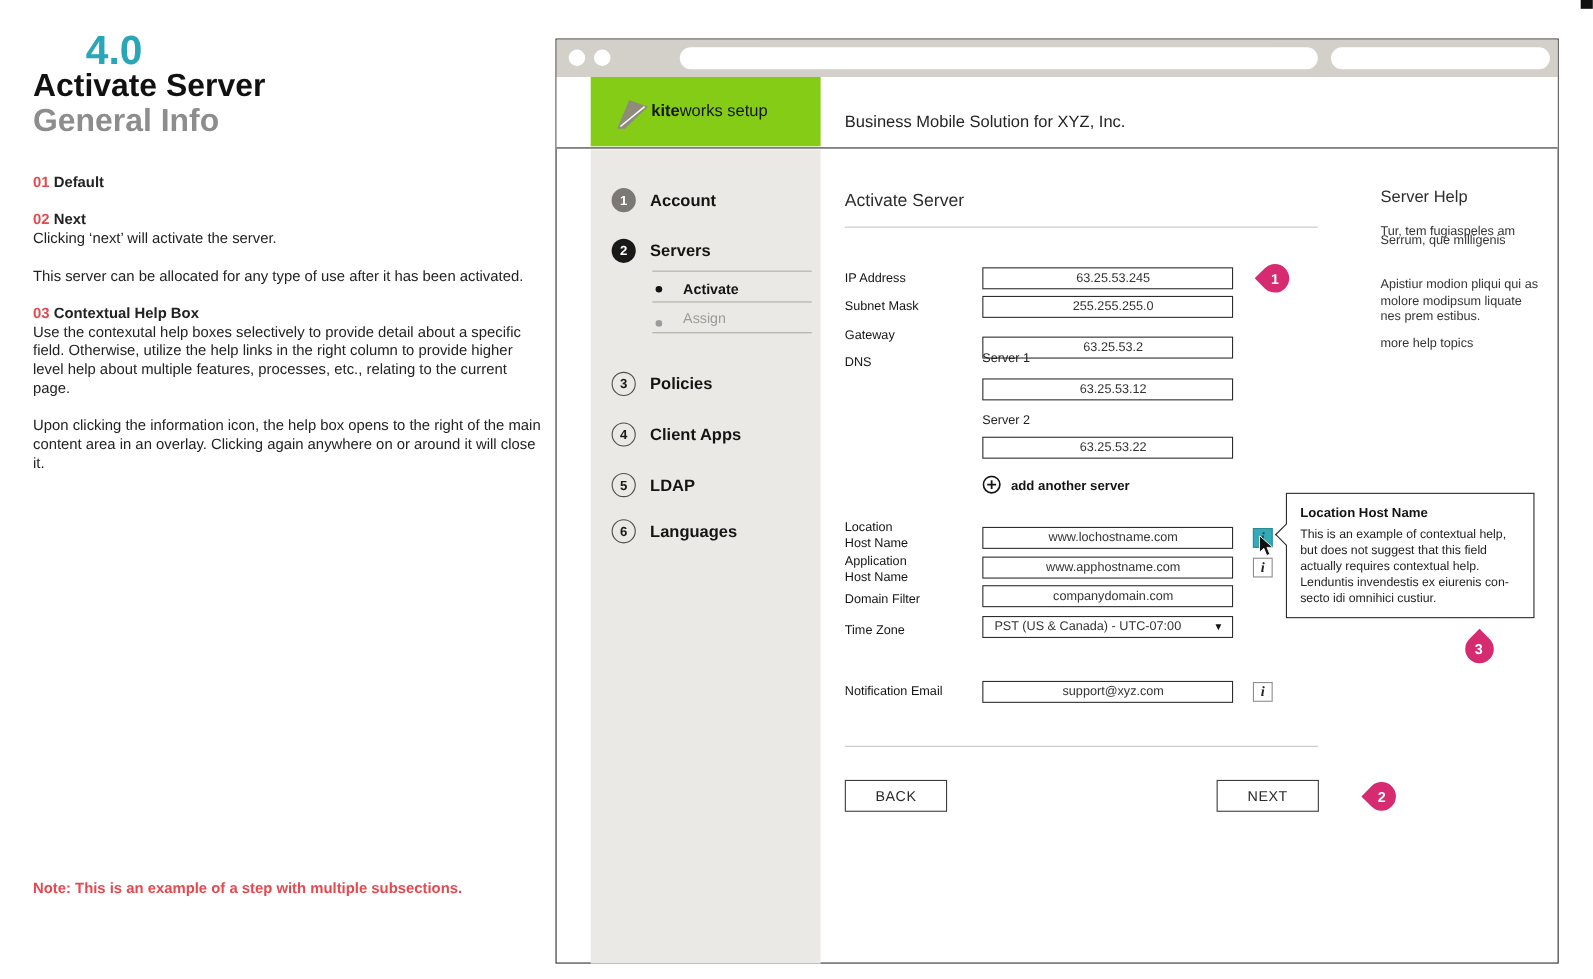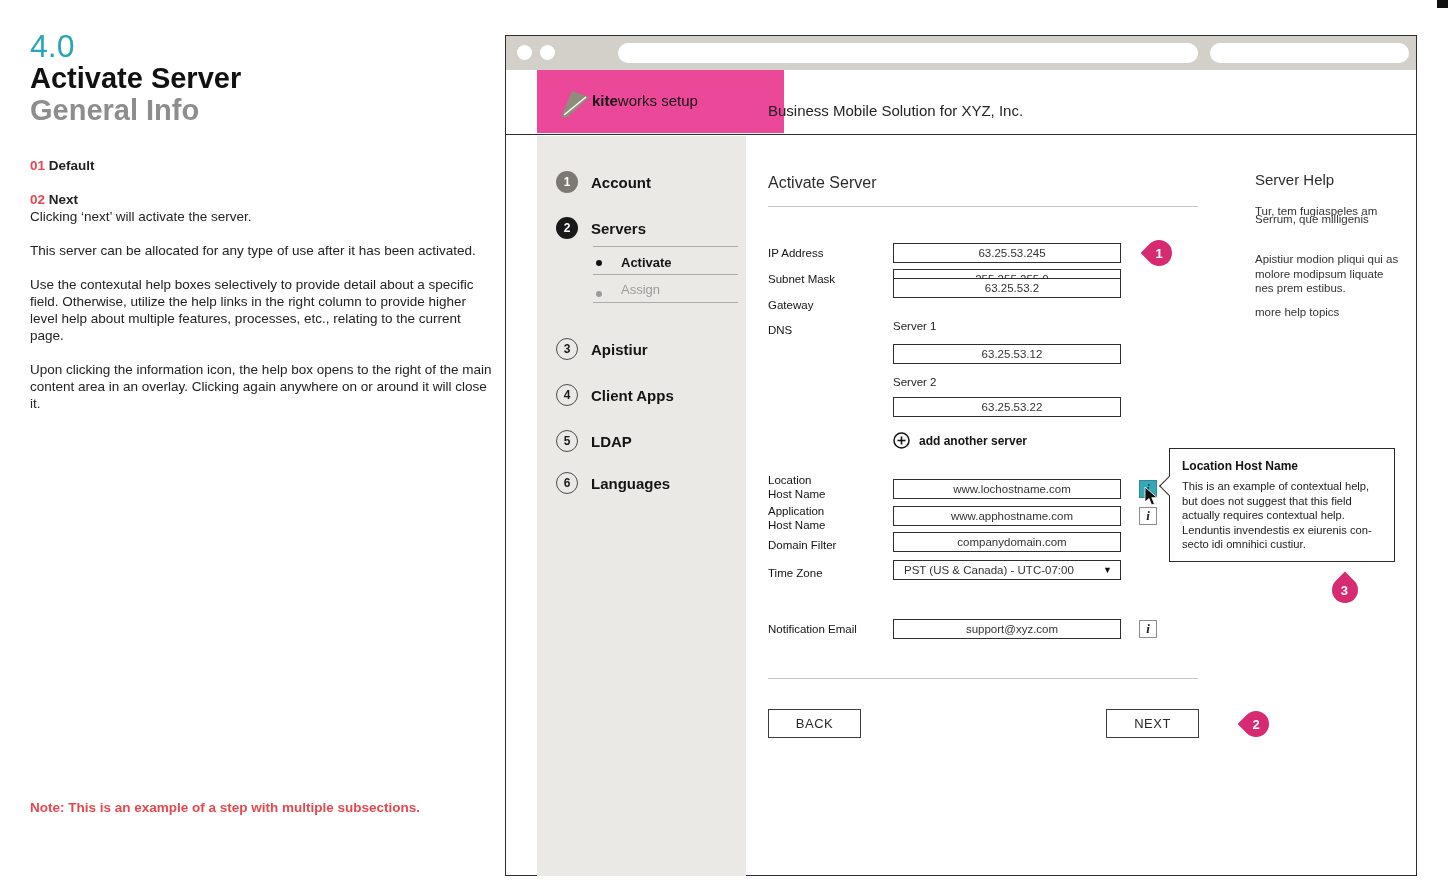--- a/index.html
+++ b/index.html
@@ -2,41 +2,41 @@
 <html><head>
 <meta charset="utf-8">
 <style>
   * { box-sizing: border-box; margin: 0; padding: 0; }
   html,body { width:1448px; height:890px; background:#fff; overflow:hidden;
     font-family:"Liberation Sans","DejaVu Sans",sans-serif; }
   .abs { position:absolute; }
 
   
   #ann { left:30px; top:30px; width:462px; position:absolute; color:#1c1c1c; }
-  .ann-num   { font-size:32px; font-weight:normal; color:#29A6B7; line-height:32px; }
+  .ann-num   { font-size:37px; font-weight:bold; color:#29A6B7; line-height:32px;margin-left:48px; }
   .ann-title { font-size:29px; font-weight:bold; color:#111; line-height:32px; }
   .ann-sub   { font-size:29px; font-weight:bold; color:#8d8d8d; line-height:32px; }
   .notes { margin-top:31px; font-size:13.5px; line-height:17px; color:#222; }
   .notes p { margin:0; }
   .notes .gap { height:17px; }
   .nnum { color:#E5484F; font-weight:bold; }
   .nhead { font-weight:bold; }
   .footnote { position:absolute; left:0; top:770px; width:460px;
     color:#E5484F; font-weight:bold; font-size:13.5px; }
 
   
   #browser { left:505px; top:35px; width:912px; height:841px; position:absolute;
     border:1.5px solid #2e2e2e; background:#fff; }
   #chrome { left:0; top:0; width:100%; height:34px; background:#d3d0ca; }
   .dot { width:15px; height:15px; border-radius:50%; background:#fff; top:9px; }
   .bar { height:20px; top:7px; background:#fff; border-radius:10px; }
 
   #bheader { left:0; top:34px; width:100%; height:64.5px; background:#fff;
     border-bottom:1.5px solid #2e2e2e; }
-  #logoBlock { left:31px; top:0; width:247px; height:63px; background:#ec4899; }
+  #logoBlock { left:31px; top:0; width:209px; height:63px; background:#84cc16; }
   .logo-text { left:55px; top:22px; font-size:15px; color:#161616; position:absolute; white-space:nowrap; }
   .logo-text b { font-weight:bold; }
   #bTitle { left:262px; top:32px; font-size:15px; color:#242424; }
 
   
   #sidebar { left:31px; top:100px; width:209px; height:740px; background:#ebe9e5; }
   .step { position:absolute; left:50px; height:22px; display:flex; align-items:center; }
   .snum { width:22px; height:22px; border-radius:50%; font-size:12px; font-weight:bold;
     display:flex; align-items:center; justify-content:center; flex:0 0 22px; }
   .snum.done    { background:#7c7974; color:#fff; }
@@ -105,20 +105,21 @@
   <div class="ann-sub">General Info</div>
 
   <div class="notes">
     <p><span class="nnum">01</span> <span class="nhead">Default</span></p>
     <div class="gap"></div>
     <p><span class="nnum">02</span> <span class="nhead">Next</span></p>
     <p>Clicking ‘next’ will activate the server.</p>
     <div class="gap"></div>
     <p>This server can be allocated for any type of use after it has been activated.</p>
     <div class="gap"></div>
+    <p><span class="nnum">03</span> <span class="nhead">Contextual Help Box</span></p>
     <p>Use the contexutal help boxes selectively to provide detail about a specific field. Otherwise, utilize the help links in the right column to provide higher level help about multiple features, processes, etc., relating to the current page.</p>
     <div class="gap"></div>
     <p>Upon clicking the information icon, the help box opens to the right of the main content area in an overlay. Clicking again anywhere on or around it will close it.</p>
   </div>
 
   <div class="footnote">Note: This is an example of a step with multiple subsections.</div>
 </div>
 
 <div id="browser">
 
@@ -157,21 +158,21 @@
   </div>
   <div class="subdiv abs" style="top:238px;"></div>
   <div class="substep off" style="top:246px;align-items:flex-end;">
     <div class="sdot"></div>
     <div class="sub-label">Assign</div>
   </div>
   <div class="subdiv abs" style="top:266px;"></div>
 
   <div class="step" style="top:302px;">
     <div class="snum todo">3</div>
-    <div class="slabel">Apistiur</div>
+    <div class="slabel">Policies</div>
   </div>
   <div class="step" style="top:348px;">
     <div class="snum todo">4</div>
     <div class="slabel">Client Apps</div>
   </div>
   <div class="step" style="top:394px;">
     <div class="snum todo">5</div>
     <div class="slabel">LDAP</div>
   </div>
   <div class="step" style="top:436px;">
@@ -182,21 +183,21 @@
   <div class="m-title abs">Activate Server</div>
   <div class="rule abs" style="top:170px;"></div>
 
   <div class="flabel abs" style="top:210px;">IP Address</div>
   <input class="tb" style="top: 207px;" value="63.25.53.245">
 
   <div class="flabel abs" style="top:236px;">Subnet Mask</div>
   <input class="tb" style="top: 233px;" value="255.255.255.0">
 
   <div class="flabel abs" style="top:262px;">Gateway</div>
-  <input class="tb" style="top: 242px;" value="63.25.53.2">
+  <input class="tb" style="top: 270px;" value="63.25.53.2">
 
   <div class="flabel abs" style="top:287px;">DNS</div>
   <div class="sublab abs" style="top:284px;">Server 1</div>
   <input class="tb" style="top: 308px;" value="63.25.53.12">
   <div class="sublab abs" style="top:340px;">Server 2</div>
   <input class="tb" style="top: 361px;" value="63.25.53.22">
 
   <div class="addrow">
     <svg width="17" height="17" viewBox="0 0 17 17">
       <circle cx="8.5" cy="8.5" r="7.5" fill="none" stroke="#141414" stroke-width="1.5"></circle>

